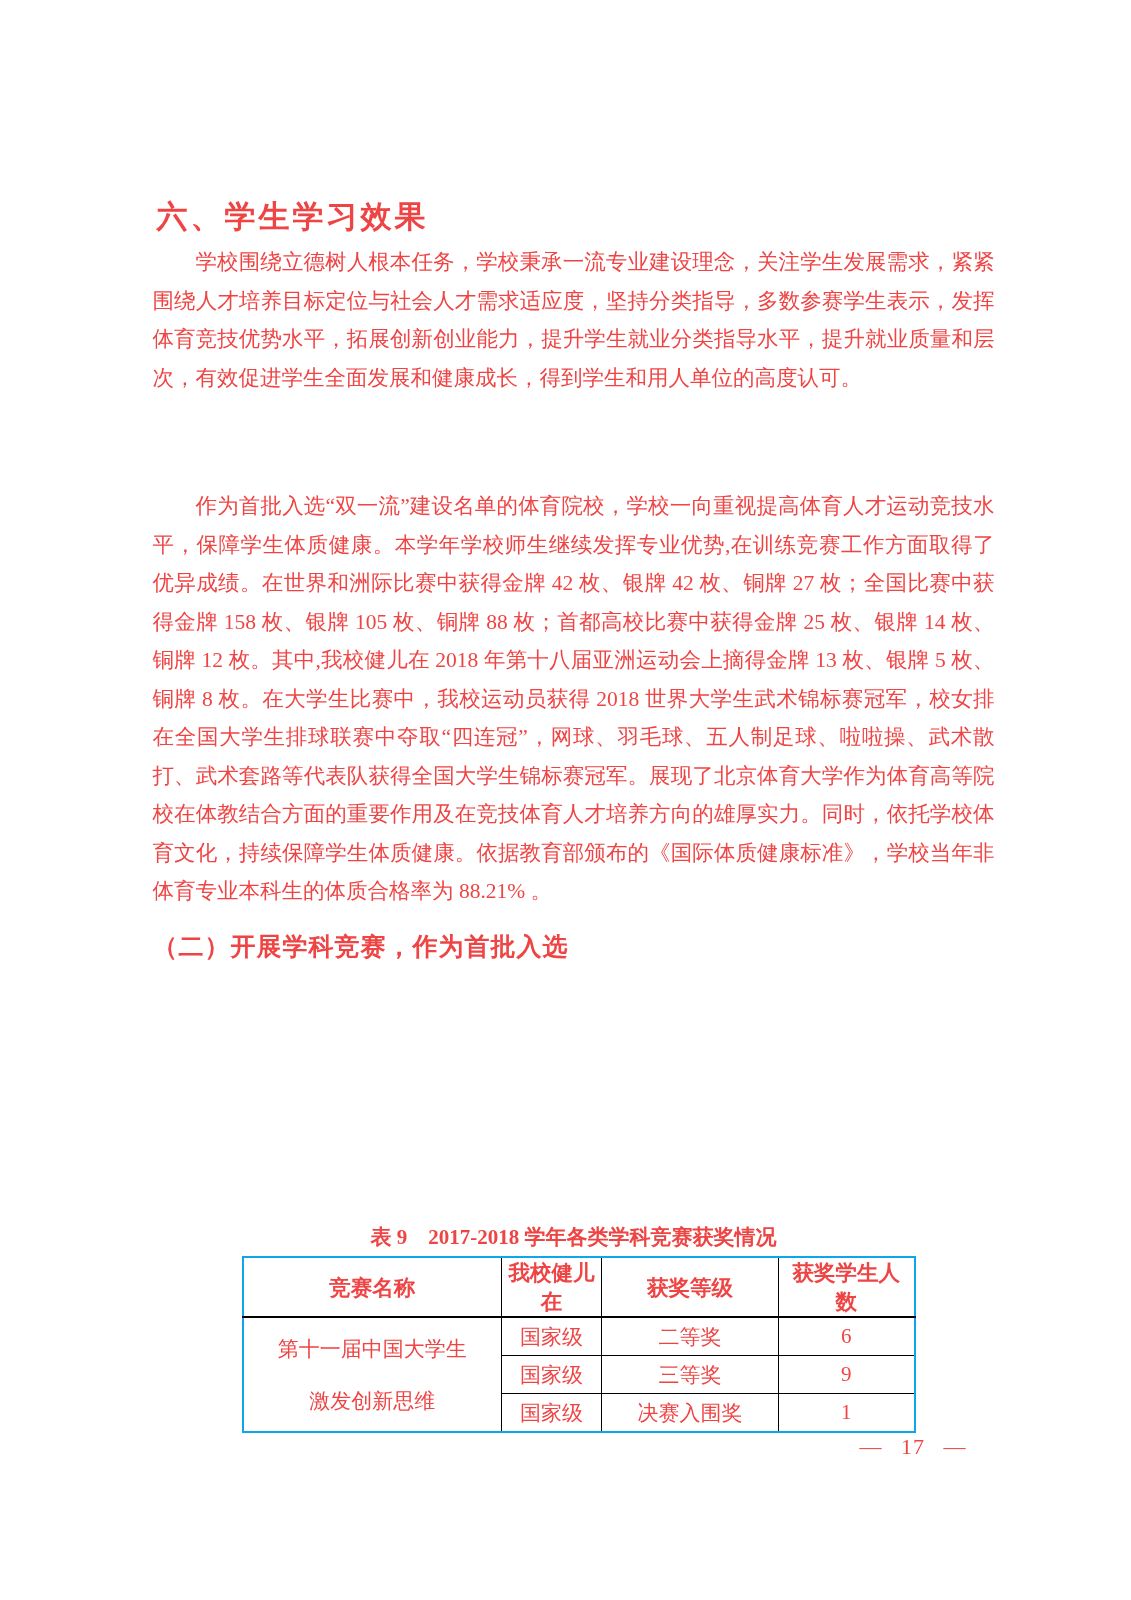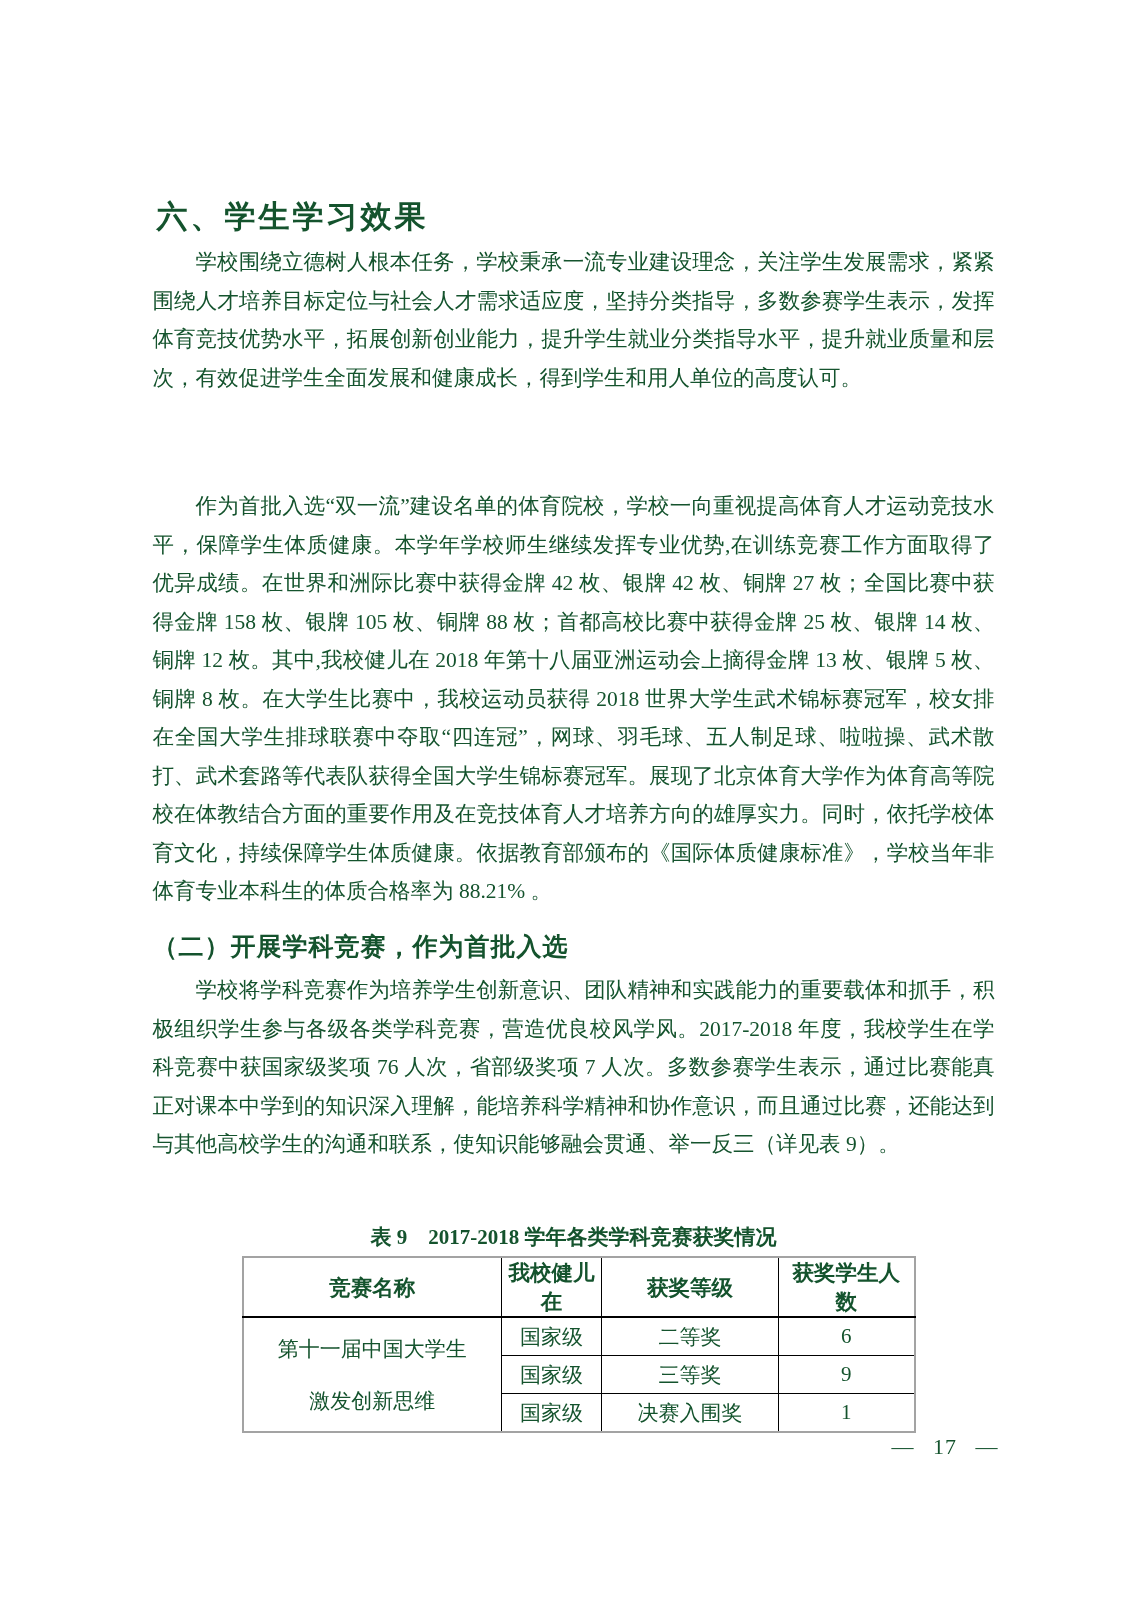--- a/index.html
+++ b/index.html
@@ -6,21 +6,21 @@
     margin: 0;
     padding: 0;
     background: #ffffff;
   }
   .page {
     position: relative;
     width: 1114px;
     height: 1600px;
     margin: 0 auto;
     background: #ffffff;
-    color: #14532d;
+    color: #ef4444;
     font-family: "Liberation Serif", "DejaVu Serif", serif;
     overflow: hidden;
   }
   .abs { position: absolute; }
 
   .main-heading {
     left: 148px;
     top: 198px;
     width: 845px;
     font-family: "Liberation Sans", "DejaVu Sans", sans-serif;
@@ -76,48 +76,47 @@
     padding: 0 4px;
     background: #ffffff;
   }
   table.awards thead th {
     height: 50px;
     font-weight: bold;
     font-size: 21.5px;
     border-bottom: 2px solid #000000;
   }
   table.awards tbody td { height: 37px; }
-  table.awards { border: 2px solid #a3a3a3; }
+  table.awards { border: 2px solid #0ea5e9; }
   .name-cell div {
     line-height: 52px;
     font-size: 21px;
   }
   .page-number {
-    right: 124px;
+    right: 156px;
     top: 1434px;
     font-size: 22px;
     word-spacing: 12px;
     letter-spacing: 1px;
   }
 </style>
 </head>
 <body>
 
 <div class="page">
 
   <h1 class="abs main-heading">六、学生学习效果</h1>
 
   <p class="abs body-para" style="top:243px;">学校围绕立德树人根本任务，学校秉承一流专业建设理念，关注学生发展需求，紧紧围绕人才培养目标定位与社会人才需求适应度，坚持分类指导，多数参赛学生表示，发挥体育竞技优势水平，拓展创新创业能力，提升学生就业分类指导水平，提升就业质量和层次，有效促进学生全面发展和健康成长，得到学生和用人单位的高度认可。</p>
 
 
   <p class="abs body-para" style="top:487px;">作为首批入选“双一流”建设名单的体育院校，学校一向重视提高体育人才运动竞技水平，保障学生体质健康。本学年学校师生继续发挥专业优势,在训练竞赛工作方面取得了优异成绩。在世界和洲际比赛中获得金牌 42 枚、银牌 42 枚、铜牌 27 枚；全国比赛中获得金牌 158 枚、银牌 105 枚、铜牌 88 枚；首都高校比赛中获得金牌 25 枚、银牌 14 枚、铜牌 12 枚。其中,我校健儿在 2018 年第十八届亚洲运动会上摘得金牌 13 枚、银牌 5 枚、铜牌 8 枚。在大学生比赛中，我校运动员获得 2018 世界大学生武术锦标赛冠军，校女排在全国大学生排球联赛中夺取“四连冠”，网球、羽毛球、五人制足球、啦啦操、武术散打、武术套路等代表队获得全国大学生锦标赛冠军。展现了北京体育大学作为体育高等院校在体教结合方面的重要作用及在竞技体育人才培养方向的雄厚实力。同时，依托学校体育文化，持续保障学生体质健康。依据教育部颁布的《国际体质健康标准》，学校当年非体育专业本科生的体质合格率为 88.21% 。</p>
 
   <h2 class="abs sub-heading" style="top:930px;">（二）开展学科竞赛，作为首批入选</h2>
 
-  <p class="abs body-para" style="top:971px;">学校将学科竞赛作为培养学生创新意识、团队精神和实践能力的重要载体和抓手，积极组织学生参与各级各类学科竞赛，营造优良校风学风。2017-2018 年度，我校学生在学科竞赛中获国家级奖项 76 人次，省部级奖项 7 人次。多数参赛学生表示，通过比赛能真正对课本中学到的知识深入理解，能培养科学精神和协作意识，而且通过比赛，还能达到与其他高校学生的沟通和联系，使知识能够融会贯通、举一反三（详见表 9）。</p>
 
   <div class="abs table-caption">表 9　2017-2018 学年各类学科竞赛获奖情况</div>
 
   <table class="awards">
     <colgroup>
       <col style="width:259px">
       <col style="width:100px">
       <col style="width:177px">
       <col style="width:136px">
     </colgroup>

